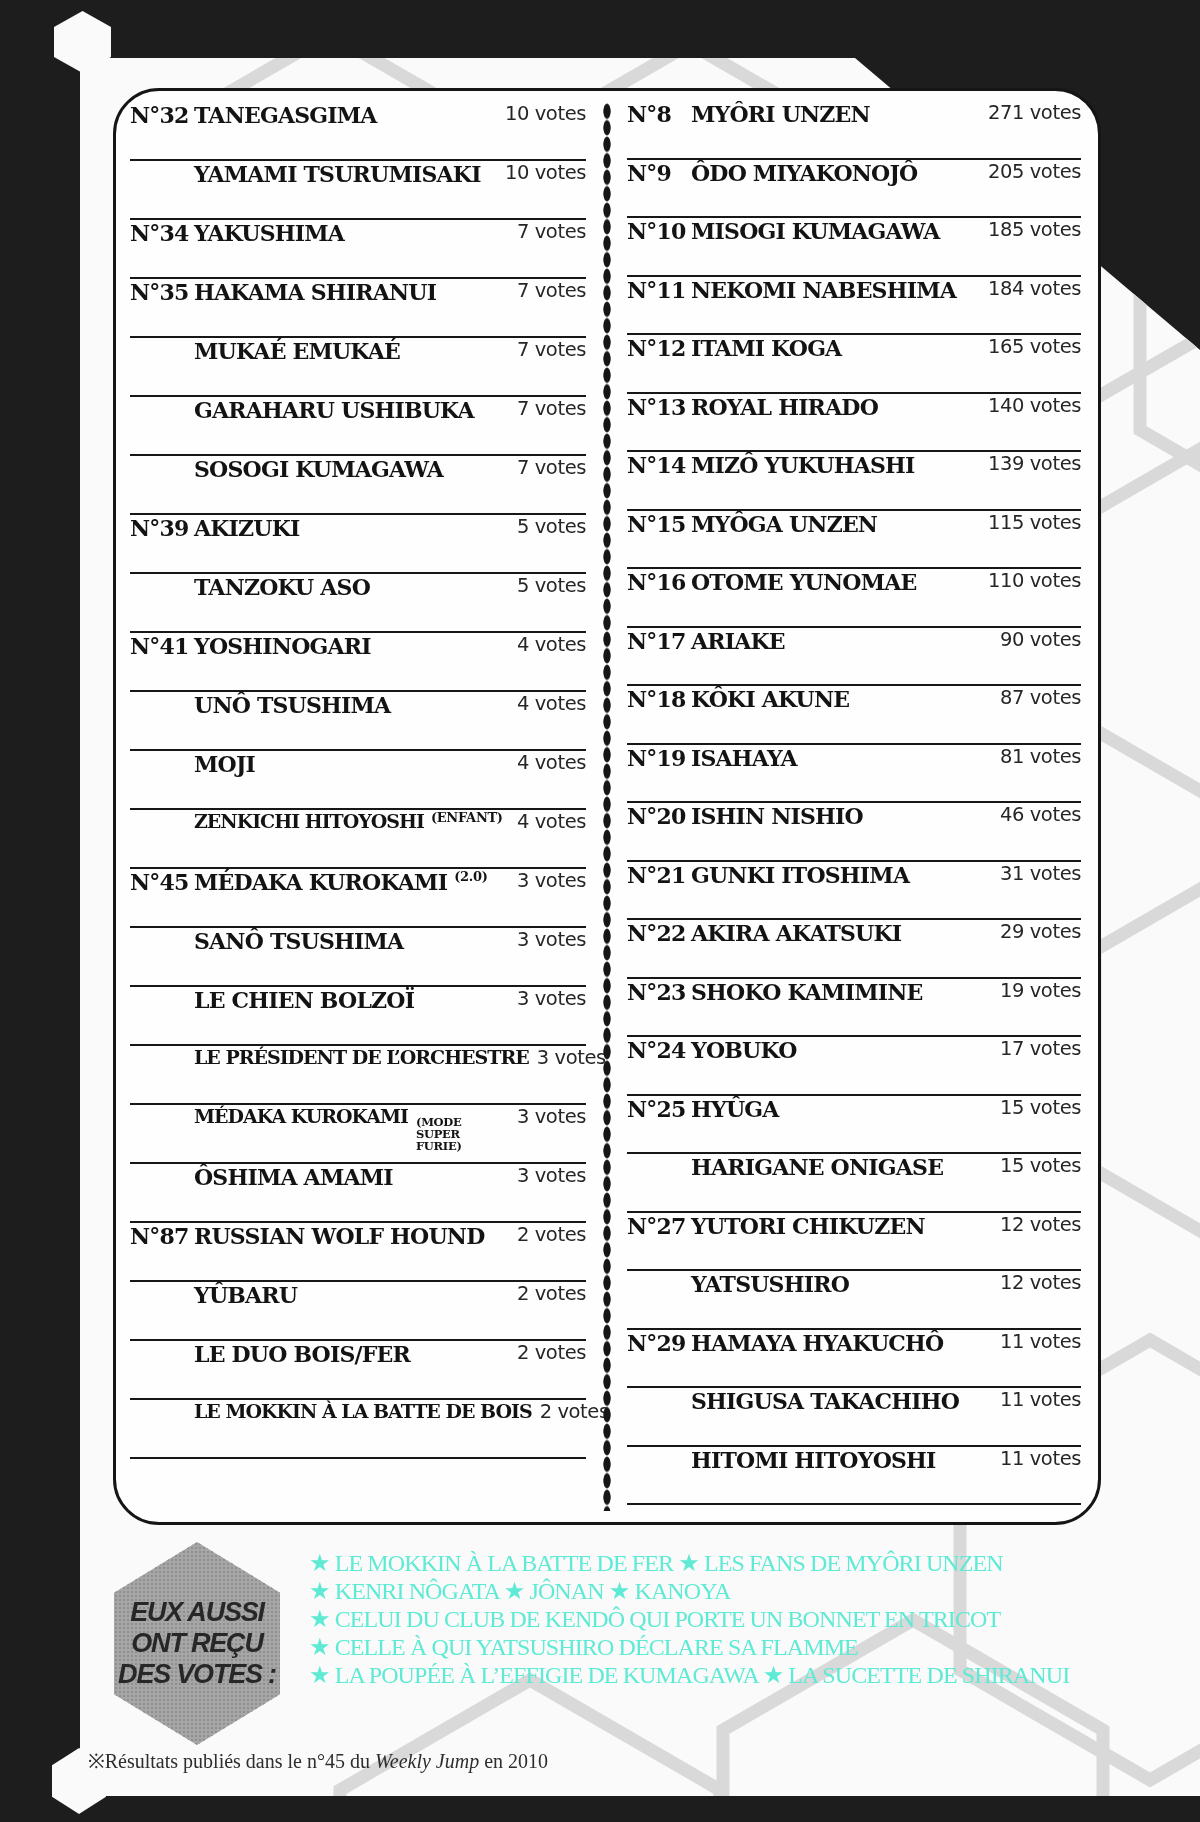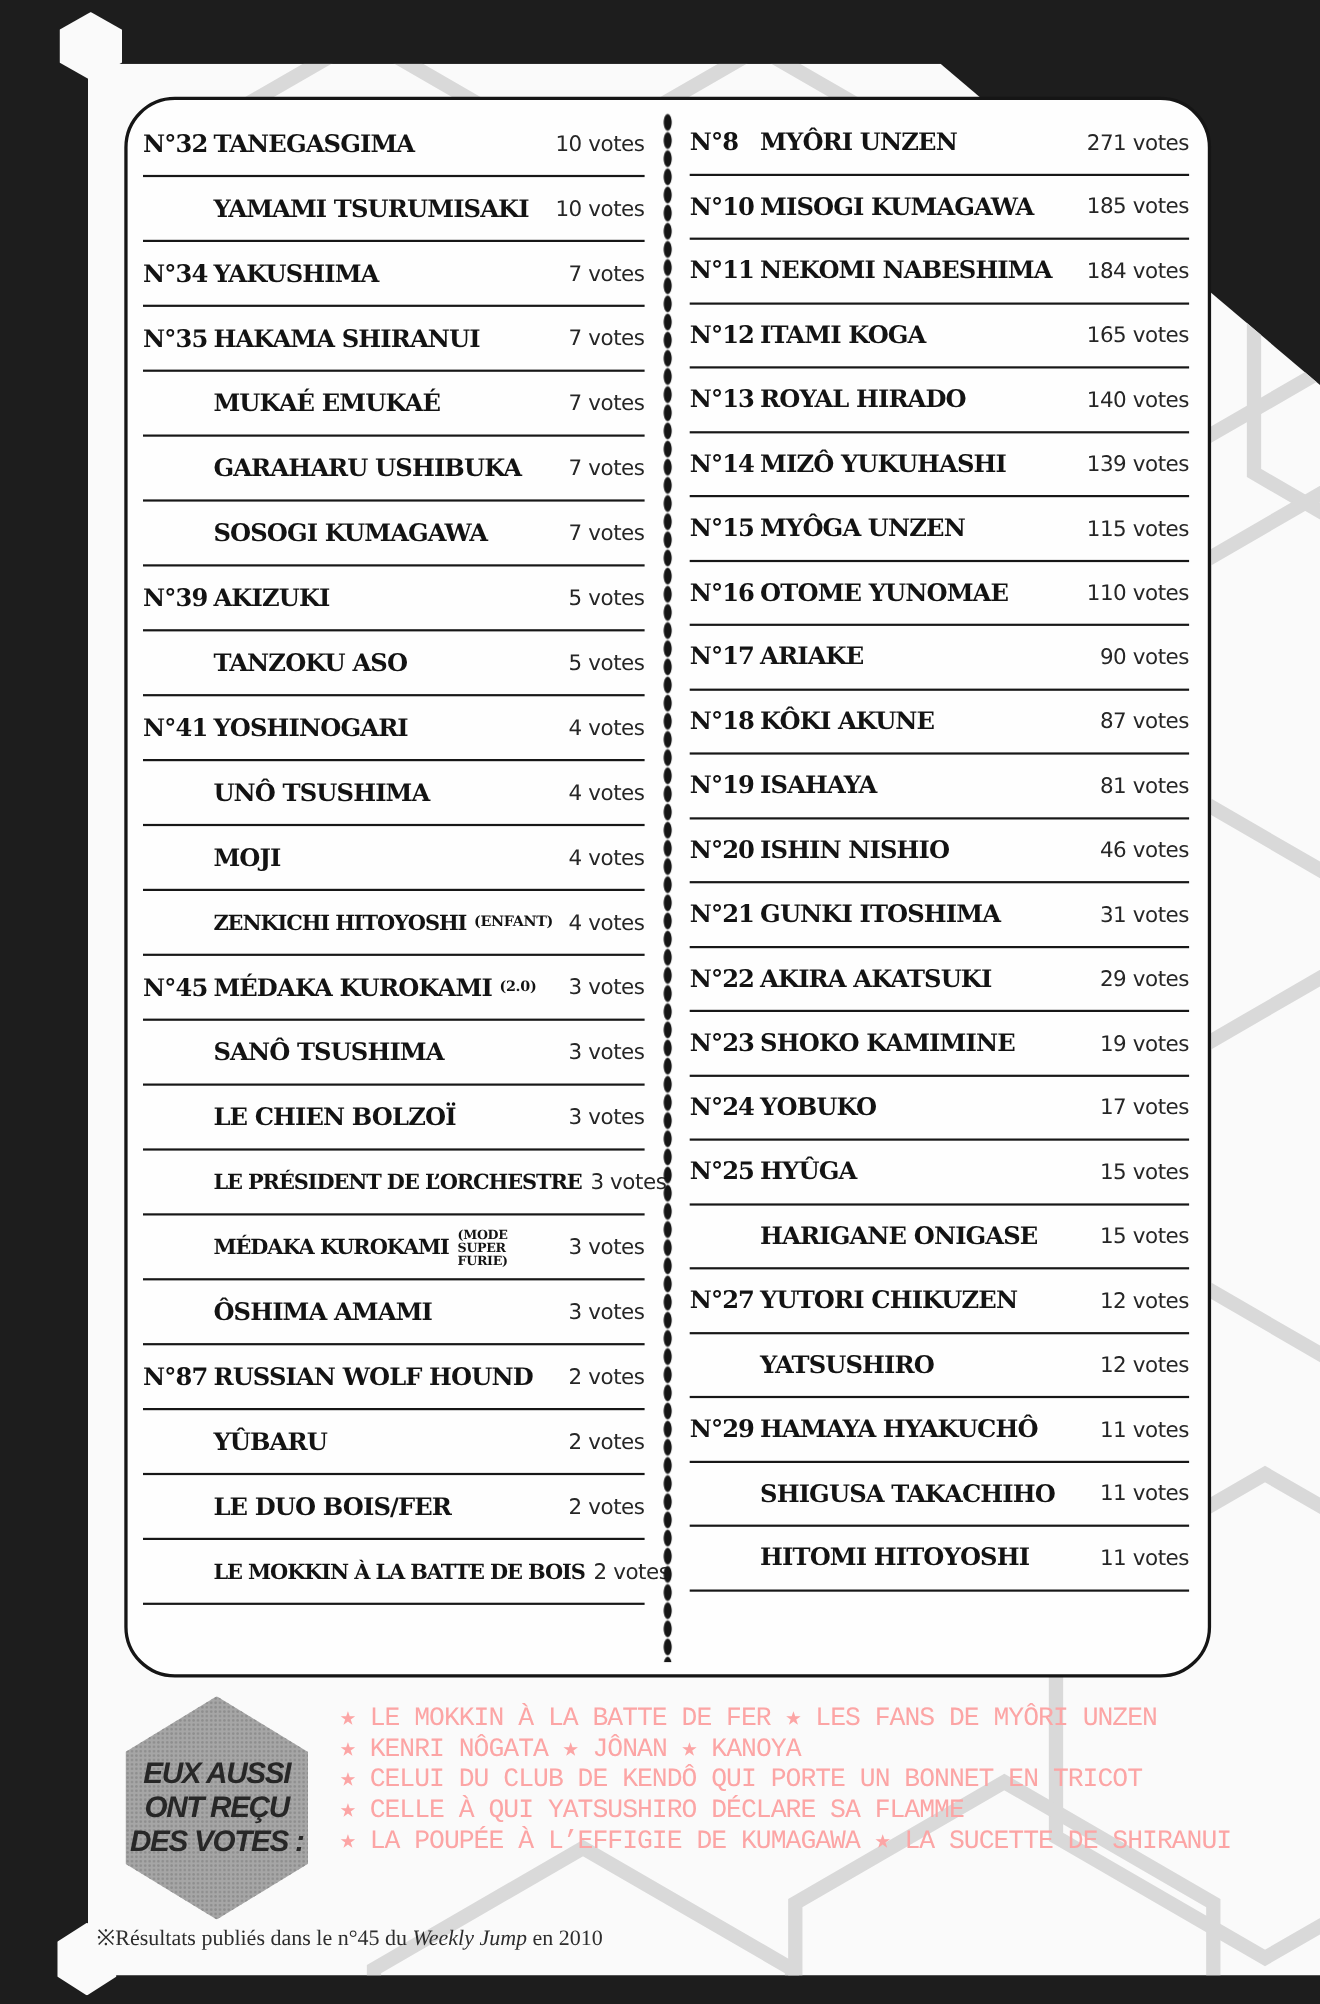--- a/index.html
+++ b/index.html
@@ -26,21 +26,21 @@
   
   .panel{
     position:absolute;left:113px;top:88px;width:988px;height:1437px;
     box-sizing:border-box;background:#fefefe;
     border:3.5px solid #151515;border-radius:46px;
   }
   .col{position:absolute;}
   .col-left{left:14px;top:11px;width:456px;}
   .col-right{left:511px;top:10px;width:454px;}
   .row{
-    display:flex;align-items:center;box-sizing:border-box;
+    display:flex;box-sizing:border-box;
     border-bottom:2.5px solid #171717;
   }
   .col-left .row{height:59px;}
   .col-right .row{height:58.5px;}
   .rank{
     flex:0 0 64px;width:64px;
     font-family:"DejaVu Serif",serif;font-weight:bold;
     font-size:22px;letter-spacing:-0.8px;color:#131313;white-space:nowrap;
   }
   .name{
@@ -80,22 +80,22 @@
     display:flex;flex-direction:column;justify-content:center;align-items:center;font-style:italic;
   }
   .badge-line{
     font-family:"Liberation Sans",sans-serif;font-weight:bold;
     font-size:27px;line-height:31px;letter-spacing:-1.2px;color:#272727;white-space:nowrap;
   }
 
   
   .stars{position:absolute;left:309px;top:1549px;width:800px;}
   .star-line{
-    font-family:Liberation Mono, monospace;
-    font-size:24px;line-height:28px;letter-spacing:-0.9px;color:#fca5a5;white-space:nowrap;
+    font-family:Liberation Serif, serif;
+    font-size:24px;line-height:28px;letter-spacing:-0.9px;color:#5eead4;white-space:nowrap;
   }
 
   
   .footnote{
     position:absolute;left:88px;top:1747px;
     font-family:"Liberation Serif","DejaVu Serif",serif;
     font-size:20px;color:#2d2d2d;white-space:nowrap;
   }
   .footnote .it{font-style:italic;}
 </style>
@@ -245,20 +245,25 @@
       </div>
     </div>
   <div class="divider"></div>
   <div class="col col-right" id="right-col">
       <div class="row">
         <span class="rank">N°8</span>
         <span class="name">MYÔRI UNZEN</span>
         <span class="votes">271 votes</span>
       </div>
       <div class="row">
+        <span class="rank">N°9</span>
+        <span class="name">ÔDO MIYAKONOJÔ</span>
+        <span class="votes">205 votes</span>
+      </div>
+      <div class="row">
         <span class="rank">N°10</span>
         <span class="name">MISOGI KUMAGAWA</span>
         <span class="votes">185 votes</span>
       </div>
       <div class="row">
         <span class="rank">N°11</span>
         <span class="name">NEKOMI NABESHIMA</span>
         <span class="votes">184 votes</span>
       </div>
       <div class="row">

